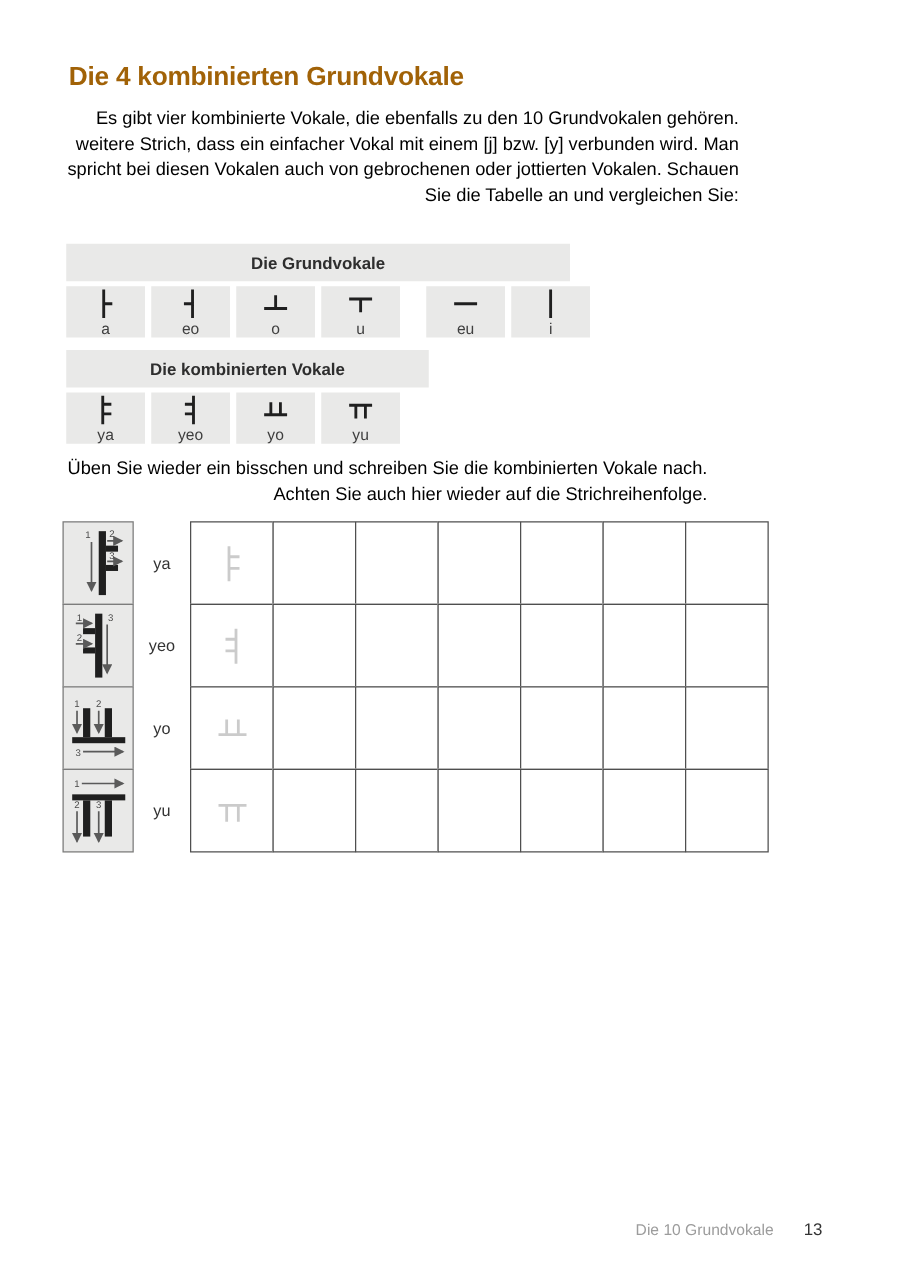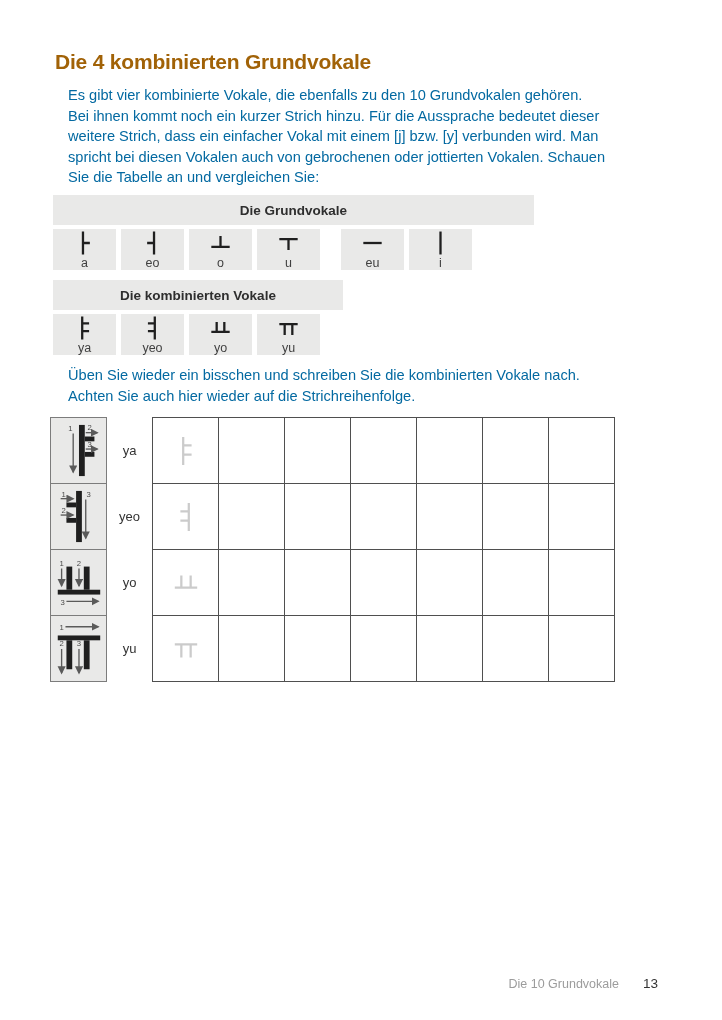--- a/index.html
+++ b/index.html
@@ -8,21 +8,21 @@
     width:722px;height:1020px;
     background:#ffffff;
     font-family:"Liberation Sans", sans-serif;
     overflow:hidden;
   }
   .page-title{
     position:absolute;left:55px;top:50px;
     font-size:21px;font-weight:700;color:#a16207;margin:0;
     letter-spacing:-0.2px;
   }
-  .para{position:absolute;left:68px;margin:0;color:#0369a1;}
+  .para{position:absolute;left:54px;margin:0;color:#000000;text-align:right;}
   .para .line{font-size:14.6px;line-height:20.6px;white-space:nowrap;}
   #intro-para{top:85px;}
   #practice-para{top:365px;}
 
   
   .vowel-tables{position:absolute;left:53px;top:195px;}
   .vt-header{
     height:30px;display:flex;align-items:center;justify-content:center;
     font-size:13.5px;font-weight:700;color:#2e2e2e;
     margin-bottom:4px;
@@ -67,29 +67,28 @@
 </style>
 </head>
 <body>
 
 <div class="page">
 
   <h1 class="page-title">Die 4 kombinierten Grundvokale</h1>
 
   <div class="para" id="intro-para">
       <div class="line">Es gibt vier kombinierte Vokale, die ebenfalls zu den 10 Grundvokalen gehören.</div>
-      <div class="line">Bei ihnen kommt noch ein kurzer Strich hinzu. Für die Aussprache bedeutet dieser</div>
       <div class="line">weitere Strich, dass ein einfacher Vokal mit einem [j] bzw. [y] verbunden wird. Man</div>
       <div class="line">spricht bei diesen Vokalen auch von gebrochenen oder jottierten Vokalen. Schauen</div>
       <div class="line">Sie die Tabelle an und vergleichen Sie:</div>
     </div>
 
   <div class="vowel-tables">
     <div>
-      <div class="vt-header" id="vt1-header" style="background: rgb(233, 233, 232); width: 481px;">Die Grundvokale</div>
+      <div class="vt-header" id="vt1-header" style="background: rgb(233, 233, 232); width: 403px;">Die Grundvokale</div>
       <div class="vt-row mb4" id="vt1-row">
           <div class="vt-cell" style="background: rgb(233, 233, 232);">
             <svg width="23" height="26" viewBox="0 0 30 34">
               <path d="M13 2 V32 M13 17 H22" fill="none" stroke="#1f1f1f" stroke-width="3"></path>
             </svg>
             <span class="vt-roman">a</span>
           </div>
           <div class="vt-cell" style="background: rgb(233, 233, 232);">
             <svg width="23" height="26" viewBox="0 0 30 34">
               <path d="M17 2 V32 M8 17 H17" fill="none" stroke="#1f1f1f" stroke-width="3"></path>

